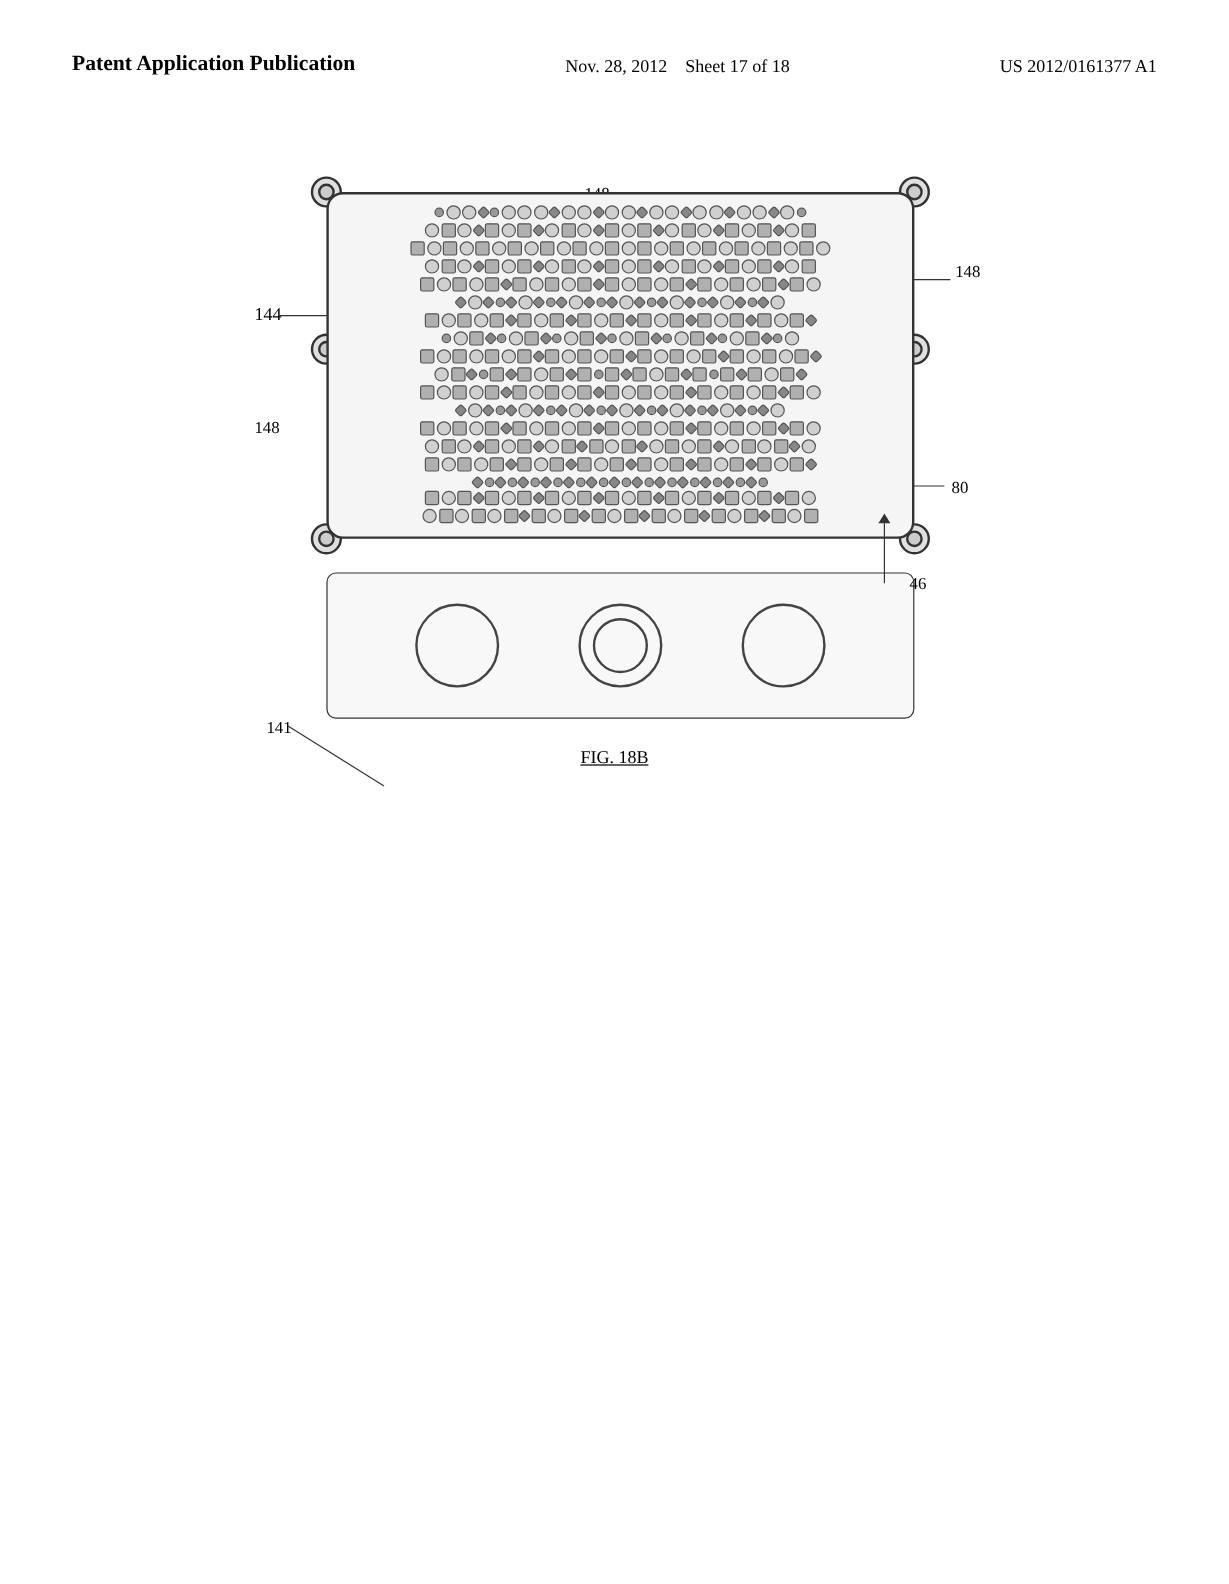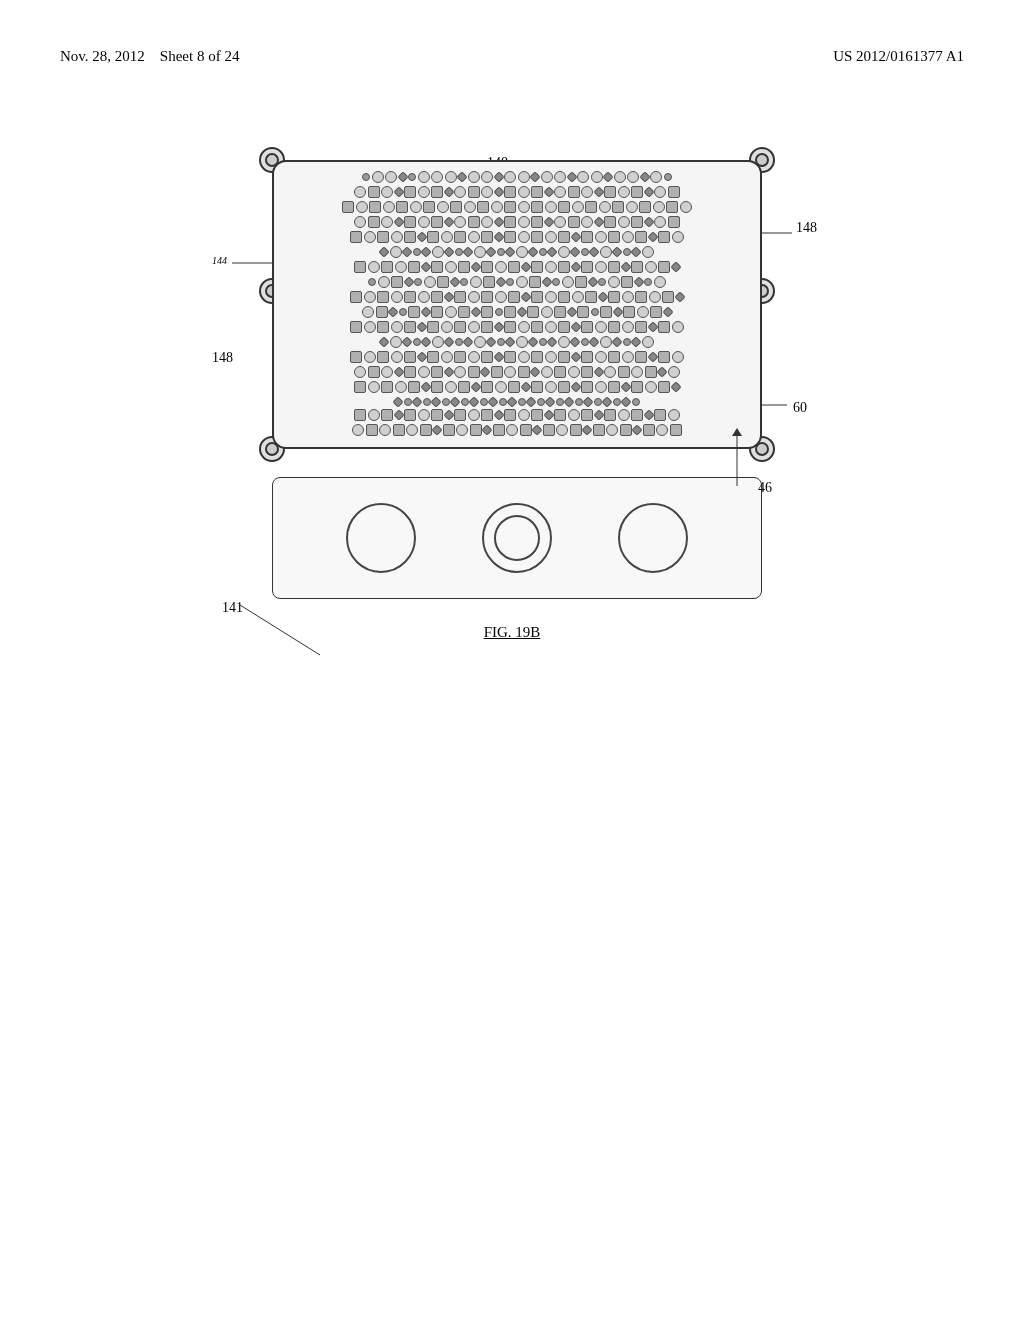--- a/index.html
+++ b/index.html
@@ -195,53 +195,56 @@
     .whole-wrapper {
       position: relative;
       width: 620px;
       margin: 0 auto;
     }
   </style>
 </head>
 <body>
 
 <div class="header">
+  <div class="header-left">
+    <span>Patent Application Publication</span>
+  </div>
   <div class="header-center">
     <span>Nov. 28, 2012</span>&nbsp;&nbsp;&nbsp;
-    <span>Sheet 8 of 24</span>
+    <span>Sheet 17 of 18</span>
   </div>
   <div class="header-right">
     <span>US 2012/0161377 A1</span>
   </div>
 </div>
 
 <div class="main-content">
   <div class="whole-wrapper">
 
     <div style="position:absolute; top:-5px; left:285px; font-size:14px;">148</div>
 
     <svg style="position:absolute; top:0px; left:280px; width:40px; height:35px; overflow:visible;">
       <line x1="20" y1="12" x2="20" y2="35" stroke="#333" stroke-width="1"></line>
     </svg>
 
-    <div style="position:absolute; top:95px; left:10px; font-size:10px;font-style:italic;">144</div>
+    <div style="position:absolute; top:95px; left:10px; font-size:15px;">144</div>
 
     <svg style="position:absolute; top:95px; left:30px; width:80px; height:20px; overflow:visible;">
       <line x1="0" y1="8" x2="50" y2="8" stroke="#333" stroke-width="1"></line>
     </svg>
 
     <div style="position:absolute; top:60px; right:5px; font-size:14px;">148</div>
 
     <svg style="position:absolute; top:65px; right:30px; width:50px; height:20px; overflow:visible;">
       <line x1="50" y1="8" x2="10" y2="8" stroke="#333" stroke-width="1"></line>
     </svg>
 
     <div style="position:absolute; top:190px; left:10px; font-size:14px;">148</div>
 
-    <div style="position:absolute; top:240px; right:15px; font-size:14px;">60</div>
+    <div style="position:absolute; top:240px; right:15px; font-size:14px;">80</div>
 
     <svg style="position:absolute; top:235px; right:30px; width:60px; height:20px; overflow:visible;">
       <line x1="55" y1="10" x2="5" y2="10" stroke="#333" stroke-width="1"></line>
       <polygon points="5,6 5,14 -2,10" fill="#333"></polygon>
     </svg>
 
     <div style="position:relative; margin-left:70px; width:490px;">
 
       <div class="corner-mount corner-tl"></div>
       <div class="corner-mount corner-tr"></div>
@@ -798,17 +801,17 @@
       </div>
     </div>
 
     <div style="position:absolute; bottom:145px; right:50px; font-size:14px;margin-left:14px;">46</div>
     <svg style="position:absolute; bottom:155px; right:55px; width:60px; height:60px; overflow:visible;">
       <line x1="30" y1="60" x2="30" y2="10" stroke="#333" stroke-width="1"></line>
       <polygon points="25,10 35,10 30,2" fill="#333"></polygon>
     </svg>
 
     <div style="text-align:center; margin-top:25px; font-size:15px;">
-      <span style="text-decoration:underline;">FIG. 19B</span>
+      <span style="text-decoration:underline;">FIG. 18B</span>
     </div>
 
   </div>
 </div>
 
 </body></html>

